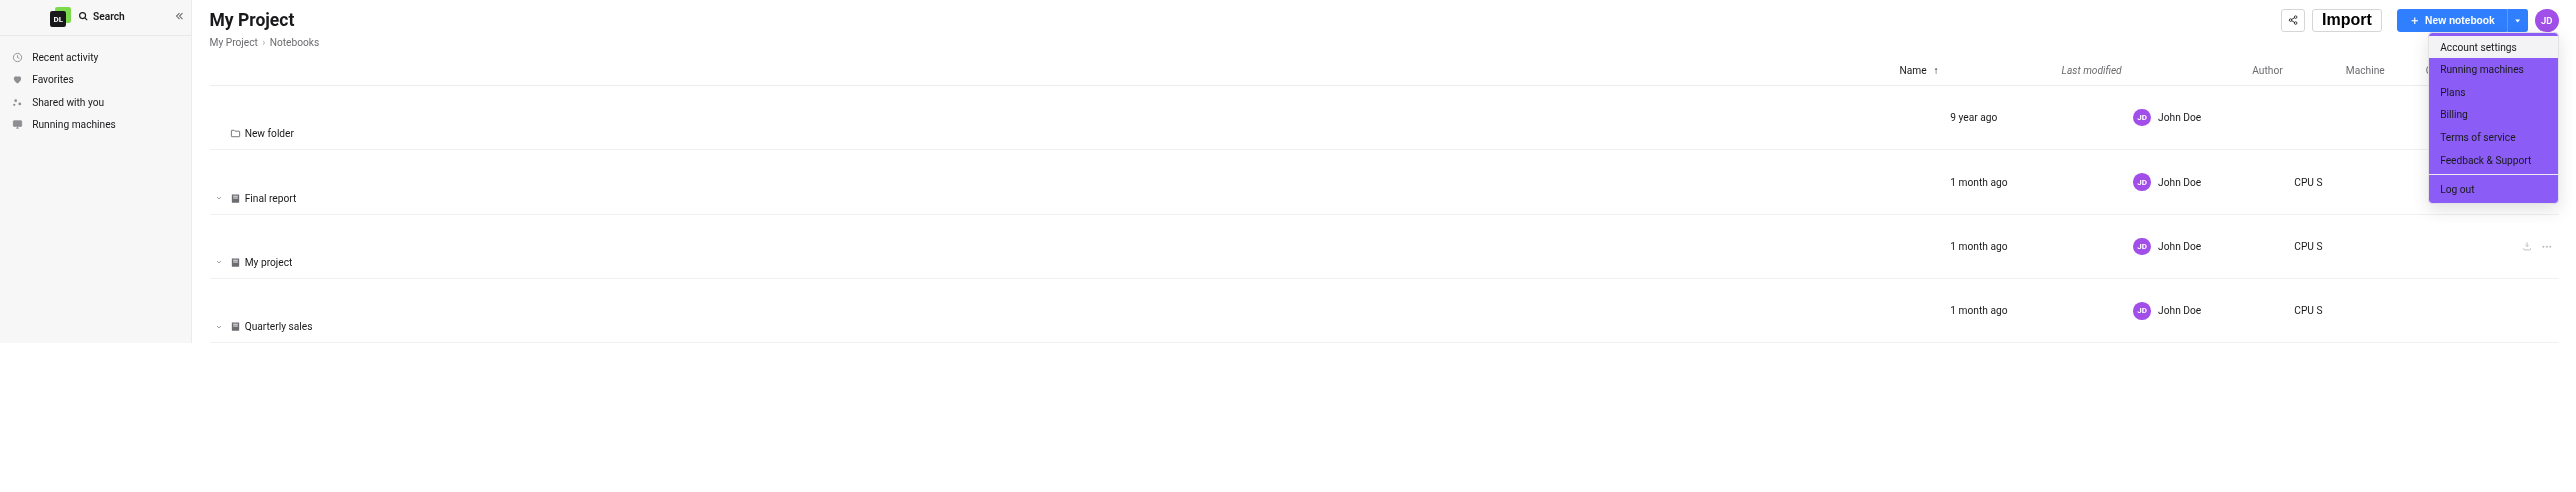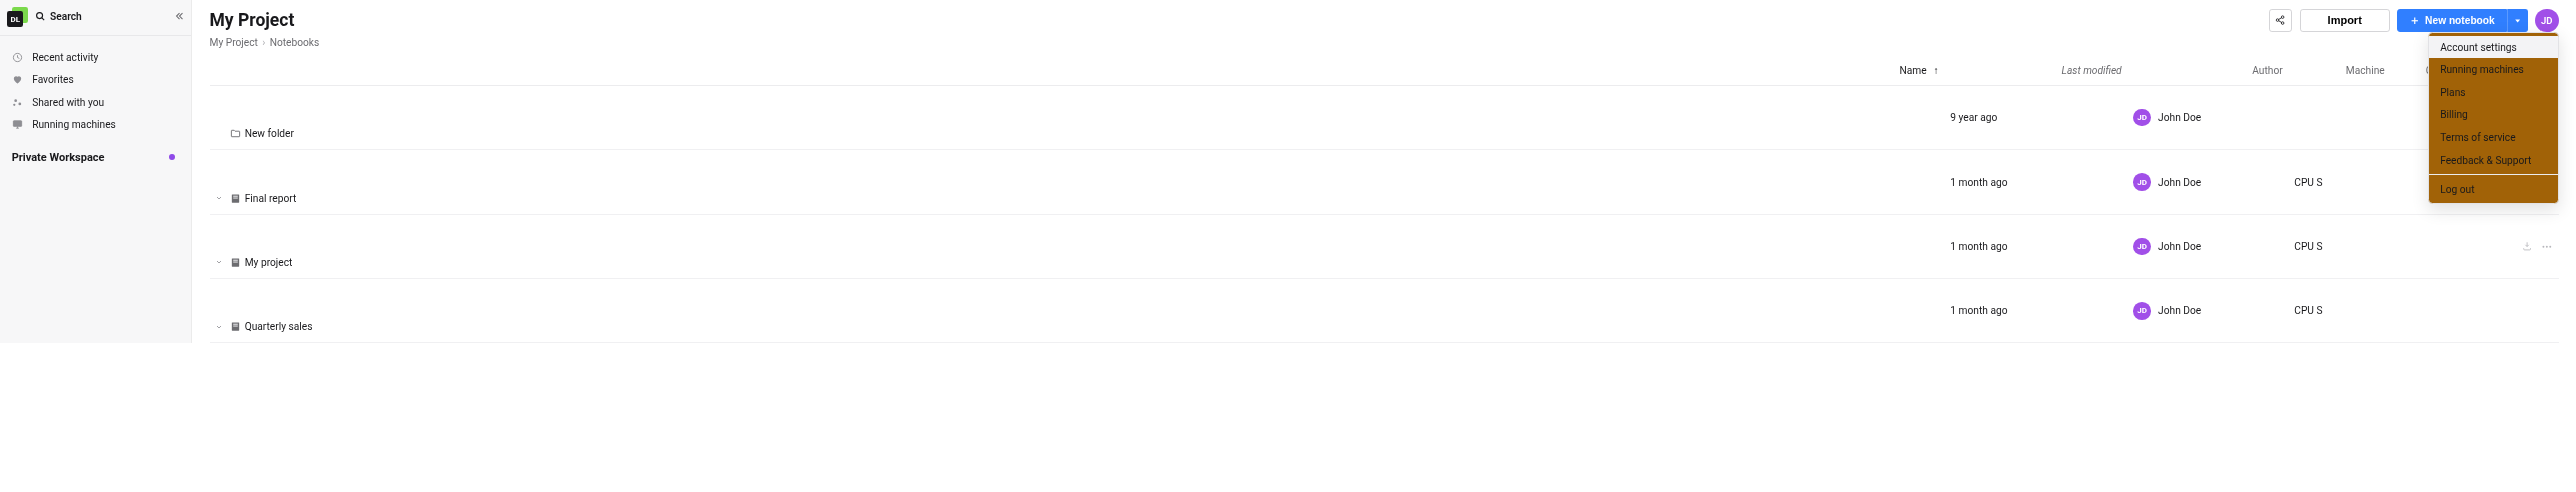--- a/index.html
+++ b/index.html
@@ -4,42 +4,42 @@
   <style>
     * { box-sizing: border-box; margin: 0; padding: 0; }
     body { font-family: -apple-system, BlinkMacSystemFont, "Segoe UI", Roboto, sans-serif; font-size: 10.2px; color: #19191c; background: #fff; overflow: hidden; }
     .app { display: flex; height: 492px; width: 2576px; transform-origin: top left; }
     
     .app { width: 100%; height: 100%; }
 
     
     .sidebar { width: 192px; flex: 0 0 192px; background: #f7f7f8; border-right: 0.7px solid #ebebeb; display: flex; flex-direction: column; position: relative; }
     .sidebar-top { display: flex; align-items: center; padding: 5.8px 7.3px; height: 32px; }
-    .logo { width: 20.4px; height: 18px; position: relative; margin-right: 7.3px; }
+    .logo { width: 20.4px; height: 18px; position: relative; margin-right: 7.3px; margin-left: 43px; }
     .logo-back { position: absolute; width: 16px; height: 16px; background: #7bd94c; border-radius: 2.2px; top: 0; left: 4.4px; }
     .logo-front { position: absolute; width: 16px; height: 16px; background: #19191c; color: #fff; border-radius: 2.2px; top: 4.4px; left: 0; display:flex; align-items:center; justify-content:center; font-size: 8px; font-weight: 700; }
     .search-btn { display: flex; align-items: center; gap: 4px; cursor: pointer; font-weight: 600; color: #19191c; font-size: 10.2px; }
     .collapse-btn { margin-left: auto; color: #6c6c70; cursor: pointer; }
     .sidebar-divider { height: 0.7px; background: #e8e8ea; margin: 2.9px 0; }
     .nav-list { padding: 7.3px 0; }
     .nav-item { display: flex; align-items: flex-start; gap: 8.8px; padding: 5.8px 11.7px; color: #19191c; cursor: pointer; font-size: 10.2px; }
     .nav-item .icon { color: #8e8e93; width: 11.7px; text-align: center; }
     .section-label { padding: 11.7px 11.7px 5.8px; color: #8e8e93; font-size: 9.5px; }
     .workspace-item { display: flex; align-items: center; padding: 7.3px 11.7px; font-weight: 700; font-size: 11px; cursor: pointer; }
     .workspace-dot { width: 5.8px; height: 5.8px; border-radius: 50%; background: #8f4ae8; margin-left: auto; margin-right: 4.4px; }
 
     
     .main { flex: 1; position: relative; padding: 0; }
     .header { padding: 8.8px 17.5px 0 17.5px; }
     .header-row { display: flex; align-items: center; }
     .page-title { font-size: 17.5px; font-weight: 700; }
     .header-actions { margin-left: auto; display: flex; align-items: center; gap: 7.3px; }
     .icon-btn { height: 23.4px; min-width: 23.4px; border: 0.7px solid #d5d5d8; border-radius: 2.9px; background: #fff; display: flex; align-items: center; justify-content: center; cursor: pointer; padding: 0 5.8px; }
-    .btn { height: 23.4px; border: 0.7px solid #d5d5d8; border-radius: 2.9px; background: #fff; padding: 0 27px; font-weight: 600; font-size: 11px; cursor: pointer; display:flex; align-items:center; }
-    .btn-primary-group { display: flex; }
+    .btn { height: 23.4px; border: 0.7px solid #d5d5d8; border-radius: 2.9px; background: #fff; padding: 0 9px; font-weight: 600; font-size: 16px; cursor: pointer; display:flex; align-items:center; }
+    .btn-primary-group { display: flex; margin-left: 8px; }
     .btn-primary { background: #307fff; border: 0.7px solid #307fff; color: #fff; height: 23.4px; padding: 0 11.7px; font-weight: 600; font-size: 10.2px; display: flex; align-items: center; gap: 5.8px; cursor: pointer; border-radius: 2.9px 0 0 2.9px; }
     .btn-primary-chevron { background: #307fff; border: 0.7px solid #307fff; border-left: 0.7px solid #5b9aff; color: #fff; height: 23.4px; width: 20.4px; display:flex; align-items:center; justify-content:center; cursor: pointer; border-radius: 0 2.9px 2.9px 0; }
     .avatar { width: 23.4px; height: 23.4px; border-radius: 50%; background: #a14fe8; color: #fff; display: flex; align-items: center; justify-content: center; font-weight: 600; font-size: 9.5px; cursor: pointer; }
 
     .breadcrumb { padding: 4.4px 17.5px 0; color: #6c6c70; font-size: 10.2px; display:flex; align-items:center; gap:4.4px; }
     .breadcrumb .crumb { color: #6c6c70; }
     .breadcrumb .sep { color: #b0b0b4; }
 
     
     .table-wrap { padding: 8.8px 17.5px 0; }
@@ -50,21 +50,21 @@
     .table td { padding: 10.2px 5.8px; border-bottom: 0.7px solid #f0f0f2; font-size: 10.2px; vertical-align: middle; }
     .row-start { display: flex; align-items: center; gap: 3px; margin-top: 32px; }
     .expand-carat { width: 11.7px; color: #8e8e93; text-align: center; }
     .row-icon { color: #6c6c70; width: 11.7px; text-align:center; }
     .author-cell { display: flex; align-items: center; gap: 7.3px; }
     .author-avatar { width: 17.5px; height: 17.5px; border-radius: 50%; background: #a14fe8; color: #fff; display:flex; align-items:center; justify-content:center; font-size: 8px; font-weight: 700; }
     .row-actions { display:flex; gap:8.8px; justify-content:flex-end; color:#b7b7bc; }
     .row-actions .act { cursor:pointer; }
 
     
-    .dropdown { position: absolute; top: 32px; right: 17.5px; width: 131px; background: #a16207; border: 0.7px solid #e2e2e5; border-radius: 4.4px; box-shadow: 0 5.8px 17.5px rgba(0,0,0,0.12); padding: 2.9px 0; z-index: 50; }
+    .dropdown { position: absolute; top: 32px; right: 17.5px; width: 131px; background: #8b5cf6; border: 0.7px solid #e2e2e5; border-radius: 4.4px; box-shadow: 0 5.8px 17.5px rgba(0,0,0,0.12); padding: 2.9px 0; z-index: 50; }
     .dropdown-item { padding: 5.8px 11.7px; font-size: 10.2px; cursor: pointer; }
     .dropdown-item.hover { background: #f3f3f5; }
     .dropdown-sep { height: 0.7px; background: #ececee; margin: 2.9px 0; }
 
     .col-name { width: auto; }
     .col-mod { width: 183px; font-style: italic; }
     .col-author { width: 161px; }
     .col-machine { width: 102px; }
     .col-collab { width: 102px; }
     .col-actions { width: 66px; }
@@ -131,24 +131,20 @@
             <svg width="11" height="11" viewBox="0 0 24 24" fill="none" stroke="#8e8e93" stroke-width="2">
               <rect x="3" y="4" width="18" height="12" rx="1" fill="#8e8e93"></rect>
               <line x1="9" y1="20" x2="15" y2="20"></line>
               <line x1="12" y1="16" x2="12" y2="20"></line>
             </svg>
           </span>
           <span>Running machines</span>
         </div>
       </nav>
     <div id="workspace-list">
-        <div class="workspace-item">
-          <span>Private Workspace</span>
-          <span class="workspace-dot" style="background:#8f4ae8"></span>
-        </div>
       </div>
   </aside>
 
   <main class="main">
     <div class="header">
       <div class="header-row">
         <h1 class="page-title">My Project</h1>
         <div class="header-actions">
           <button class="icon-btn">
             <span>

